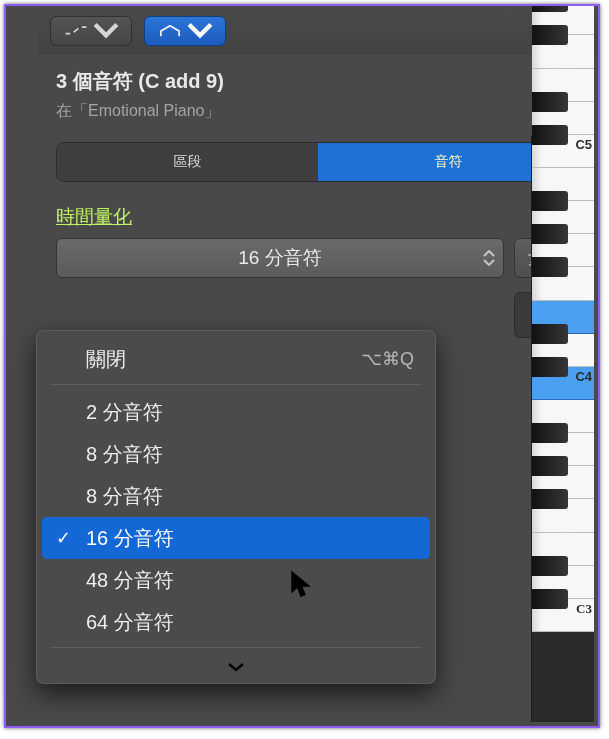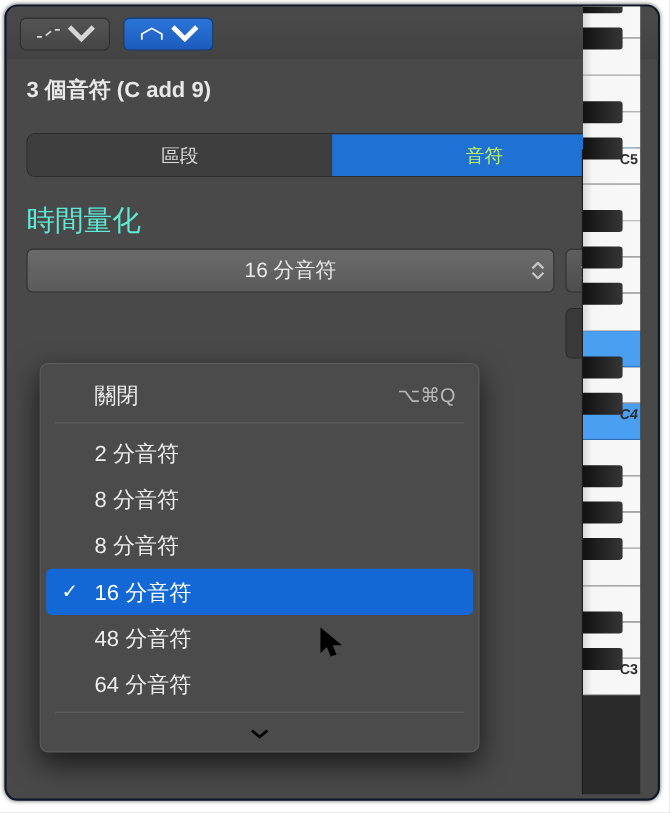--- a/index.html
+++ b/index.html
@@ -1,46 +1,46 @@
 <!DOCTYPE html>
 <html><head>
   <meta charset="utf-8">
   <style>
     * { margin: 0; padding: 0; box-sizing: border-box; font-family: -apple-system, "Helvetica Neue", Arial, sans-serif; }
     body { background: #fff; width: 609px; height: 739px; overflow: hidden; }
-    .panel { position: relative; width: 596px; height: 724px; margin: 4px; background: #494949; border-radius: 12px; box-shadow: 0 0 4px rgba(0,0,0,.6); overflow: hidden; border: 2px solid #0f172a; }
+    .panel { position: relative; width: 596px; height: 724px; margin: 4px; background: #494949; border-radius: 0; box-shadow: 0 0 4px rgba(0,0,0,.6); overflow: hidden; border: 2px solid #8b5cf6; padding-left: 32px; }
     .toolbar { display: flex; gap: 12px; padding: 10px 12px 8px; background: linear-gradient(#4a4a4a,#434343); }
     .tool-btn { height: 30px; padding: 0 12px; background: linear-gradient(#545454,#454545); border: 1px solid #2f2f2f; border-radius: 6px; display: flex; align-items: center; color: #d6d6d6; cursor: pointer; }
     .tool-btn.active { background: linear-gradient(#2a75d6,#1c5bbe); border-color: #0f3f85; color: #fff; }
     .tool-btn svg { width: 26px; height: 18px; }
     .chev-mini { width: 10px; height: 10px; margin-left: 4px; fill: currentColor; }
     .header { padding: 14px 18px 12px; }
     .title { font-size: 20px; font-weight: 600; color: #e8e8e8; margin-bottom: 6px; }
     .subtitle { font-size: 16px; color: #a4a4a4; }
     .segmented { display: flex; margin: 8px 18px 14px; border-radius: 8px; overflow: hidden; border: 1px solid #2c2c2c; height: 40px; }
-    .seg { flex: 1; display: flex; align-items: center; justify-content: center; font-size: 17px; color: #dcdcdc; background: #3e3e3e; cursor: pointer; }
-    .seg.active { background: #1f72d4; color: #bef264; }
-    .section-label { margin: 22px 18px 8px; font-size: 26px; color: #5eead4; }
+    .seg { flex: 1; display: flex; align-items: center; justify-content: center; font-size: 14px; color: #dcdcdc; background: #3e3e3e; cursor: pointer; }
+    .seg.active { background: #1f72d4; color: #fef9c3; }
+    .section-label { margin: 22px 18px 8px; font-size: 19px; color: #bef264; text-decoration: underline; }
     .row { display: flex; gap: 10px; margin: 0 18px; align-items: center; }
     .select-box { flex: 1; height: 40px; background: linear-gradient(#6a6a6a,#5b5b5b); border: 1px solid #333; border-radius: 6px; display: flex; align-items: center; justify-content: center; position: relative; color: #e9e9e9; font-size: 19px; cursor: pointer; }
     .steppers { position: absolute; right: 8px; top: 50%; transform: translateY(-50%); display: flex; flex-direction: column; color: #c6c6c6; }
     .steppers svg { width: 12px; height: 8px; display: block; }
     .quant-btn { width: 66px; height: 40px; background: linear-gradient(#5e5e5e,#4e4e4e); border: 1px solid #333; border-radius: 6px; display: flex; align-items: center; justify-content: center; color: #e9e9e9; font-size: 19px; cursor: pointer; }
     .value-box { width: 66px; height: 46px; background: #3a3a3a; border: 1px solid #2b2b2b; border-radius: 6px; display: flex; align-items: center; justify-content: center; color: #e6e6e6; font-size: 22px; }
     .dropdown { position: absolute; left: 30px; top: 324px; width: 400px; background: #4b4b4b; border-radius: 8px; box-shadow: 0 10px 26px rgba(0,0,0,.65), inset 0 0 0 1px #5c5c5c; padding: 8px 6px 4px; z-index: 20; }
     .dd-item { position: relative; display: flex; align-items: center; height: 42px; padding-left: 44px; font-size: 20px; color: #eee; border-radius: 5px; cursor: pointer; }
     .dd-item.sel { background: #1468d6; color: #fff; }
     .dd-check { position: absolute; left: 14px; font-size: 18px; color: #eee; visibility: hidden; }
     .dd-item.sel .dd-check { visibility: visible; color: #fff; }
     .dd-shortcut { margin-left: auto; margin-right: 16px; color: #b8b8b8; font-size: 18px; }
     .dd-sep { height: 1px; background: #616161; margin: 4px 8px 6px; }
     .dd-more { height: 26px; display: flex; align-items: center; justify-content: center; }
     .dd-more svg { width: 18px; height: 12px; fill: #cfcfcf; }
     .cursor { position: absolute; left: 284px; top: 564px; z-index: 30; pointer-events: none; }
-    .piano { position: absolute; right: 16px; top: 130px; bottom: 4px; width: 53px; border-left: 1px solid #1e1e1e; background: #2a2a2a; }
+    .piano { position: absolute; right: 4px; top: 130px; bottom: 4px; width: 63px; border-left: 1px solid #1e1e1e; background: #2a2a2a; }
     .octave { position: absolute; left: 0; right: 0; }
     .oct-label { position: absolute; right: 2px; top: -1px; font-size: 13px; font-weight: 700; color: #2d2d2d; z-index: 6; }
     .white { position: absolute; left: 0; right: 0; background: linear-gradient(90deg,#d8d8d8,#f6f6f6 16%,#f8f8f8); border-bottom: 1px solid #bdbdbd; height: 33px; }
     .white.hl { background: #4b9ff0; border-bottom-color: #2b6ab7; }
     .black { position: absolute; left: 0; width: 36px; height: 20px; background: linear-gradient(90deg,#111,#363636); border-radius: 0 3px 3px 0; z-index: 5; }
     svg { display: block; }
     svg path, svg polyline { stroke: currentColor; }
   </style>
 </head>
 <body>
@@ -70,20 +70,21 @@
           </svg>
       </span>
       <svg class="chev-mini" viewBox="0 0 12 8">
           <path d="M1 1 L6 6 L11 1" fill="none" stroke-width="2"></path>
         </svg>
     </div>
   </div>
 
   <div class="header">
     <div class="title">3 個音符 (C add 9)</div>
+    <div class="subtitle">在「Emotional Piano」</div>
   </div>
 
   <div class="segmented">
     <div class="seg">區段</div>
     <div class="seg active">音符</div>
   </div>
 
   <div class="section-label">時間量化</div>
 
   <div class="row">
@@ -124,36 +125,36 @@
         <div class="white" style="top: 66.2857px; height: 33.1429px;"></div>
         <div class="white" style="top: 99.4286px; height: 33.1429px;"></div>
         <div class="white hl" style="top: 132.571px; height: 33.1429px;"></div>
         <div class="white" style="top: 165.714px; height: 33.1429px;"></div>
         <div class="white hl" style="top: 198.857px; height: 33.1429px;"></div>
         <div class="black" style="top: 23.1429px;"></div>
         <div class="black" style="top: 56.2857px;"></div>
         <div class="black" style="top: 89.4286px;"></div>
         <div class="black" style="top: 155.714px;"></div>
         <div class="black" style="top: 188.857px;"></div>
-        <div class="oct-label" style="top: 200.857px; font-style: italic;">C4</div>
+        <div class="oct-label" style="top: 200.857px;">C4</div>
       </div>
       <div class="octave" style="top: 264px; height: 232px;">
         <div class="white" style="top: 0px; height: 33.1429px;"></div>
         <div class="white" style="top: 33.1429px; height: 33.1429px;"></div>
         <div class="white" style="top: 66.2857px; height: 33.1429px;"></div>
         <div class="white" style="top: 99.4286px; height: 33.1429px;"></div>
         <div class="white" style="top: 132.571px; height: 33.1429px;"></div>
         <div class="white" style="top: 165.714px; height: 33.1429px;"></div>
         <div class="white" style="top: 198.857px; height: 33.1429px;"></div>
         <div class="black" style="top: 23.1429px;"></div>
         <div class="black" style="top: 56.2857px;"></div>
         <div class="black" style="top: 89.4286px;"></div>
         <div class="black" style="top: 155.714px;"></div>
         <div class="black" style="top: 188.857px;"></div>
-        <div class="oct-label" style="top: 200.857px;">C3</div>
+        <div class="oct-label" style="top: 200.857px; font-family: Liberation Serif, serif;">C3</div>
       </div>
     </div>
 
   <div class="dropdown">
     <div class="dd-item">
 
       <span>關閉</span>
       <span class="dd-shortcut">⌥⌘Q</span>
     </div>
     <div class="dd-sep"></div>

